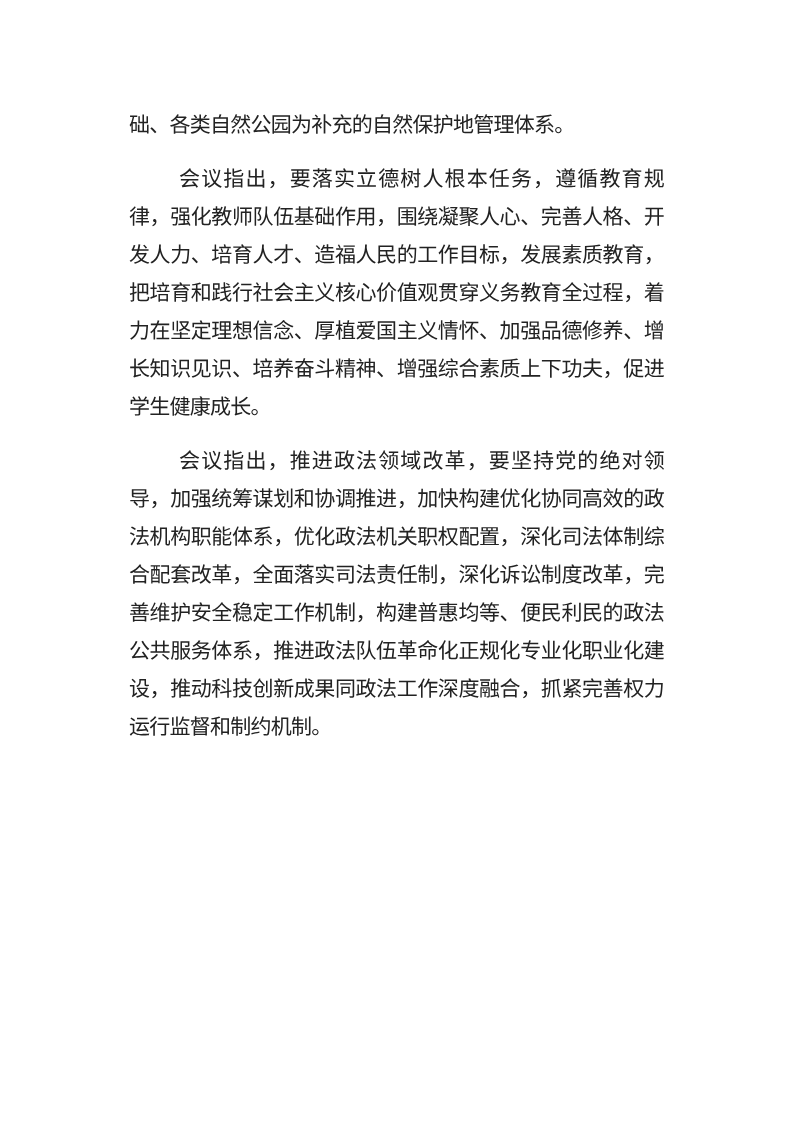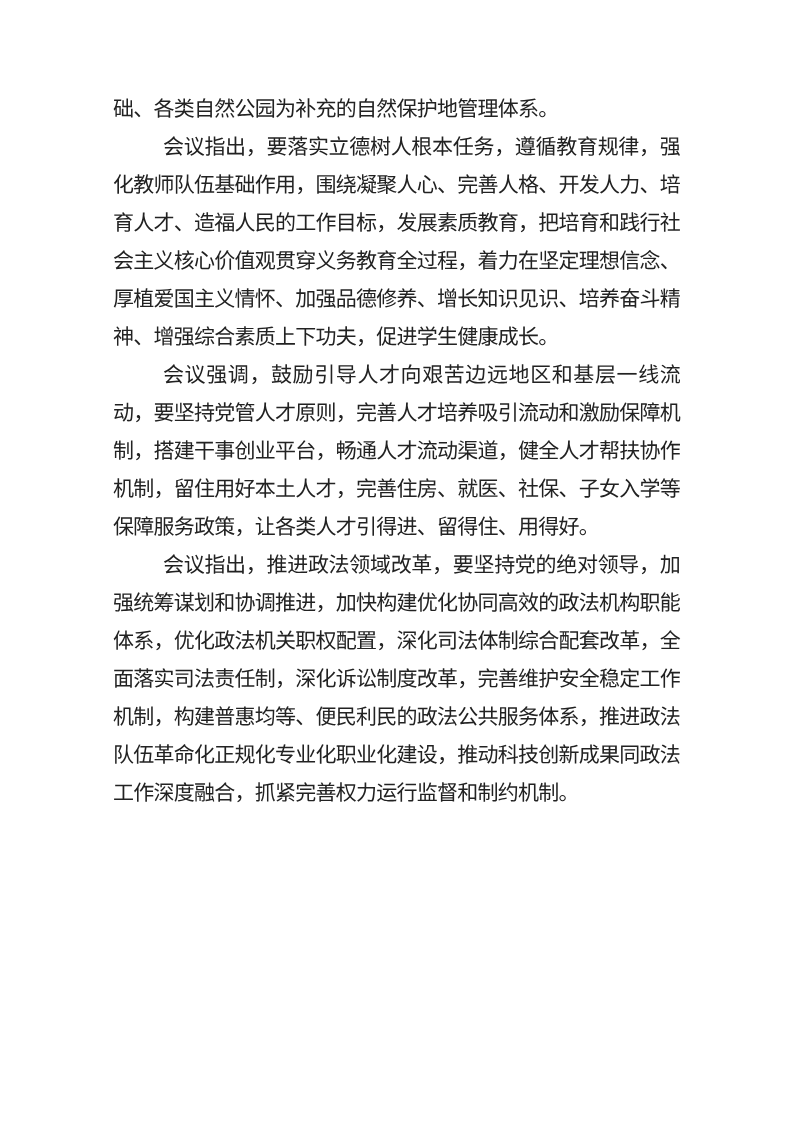--- a/index.html
+++ b/index.html
@@ -13,35 +13,34 @@
     overflow: hidden;
   }
   .page {
     box-sizing: border-box;
     width: 793px;
     height: 1122px;
     padding: 90px 113px 40px 113px;
     background: #ffffff;
   }
   .para {
-    margin: 0;
+    margin: 16px;
     font-family: "Liberation Serif", "DejaVu Serif", serif;
     font-size: 21px;
     line-height: 38px;
     letter-spacing: -0.75px;
     color: #222222;
     text-align: justify;
     word-break: normal;
     line-break: strict;
   }
   .para.indent {
     text-indent: 50px;
   }
 </style>
 </head>
 <body>
 
 <div class="page">
   <p class="para no-indent">础、各类自然公园为补充的自然保护地管理体系。</p>
   <p class="para indent">会议指出，要落实立德树人根本任务，遵循教育规律，强化教师队伍基础作用，围绕凝聚人心、完善人格、开发人力、培育人才、造福人民的工作目标，发展素质教育，把培育和践行社会主义核心价值观贯穿义务教育全过程，着力在坚定理想信念、厚植爱国主义情怀、加强品德修养、增长知识见识、培养奋斗精神、增强综合素质上下功夫，促进学生健康成长。</p>
-  <p class="para indent">会议强调，鼓励引导人才向艰苦边远地区和基层一线流动，要坚持党管人才原则，完善人才培养吸引流动和激励保障机制，搭建干事创业平台，畅通人才流动渠道，健全人才帮扶协作机制，留住用好本土人才，完善住房、就医、社保、子女入学等保障服务政策，让各类人才引得进、留得住、用得好。</p>
   <p class="para indent">会议指出，推进政法领域改革，要坚持党的绝对领导，加强统筹谋划和协调推进，加快构建优化协同高效的政法机构职能体系，优化政法机关职权配置，深化司法体制综合配套改革，全面落实司法责任制，深化诉讼制度改革，完善维护安全稳定工作机制，构建普惠均等、便民利民的政法公共服务体系，推进政法队伍革命化正规化专业化职业化建设，推动科技创新成果同政法工作深度融合，抓紧完善权力运行监督和制约机制。</p>
 </div>
 
 </body></html>

